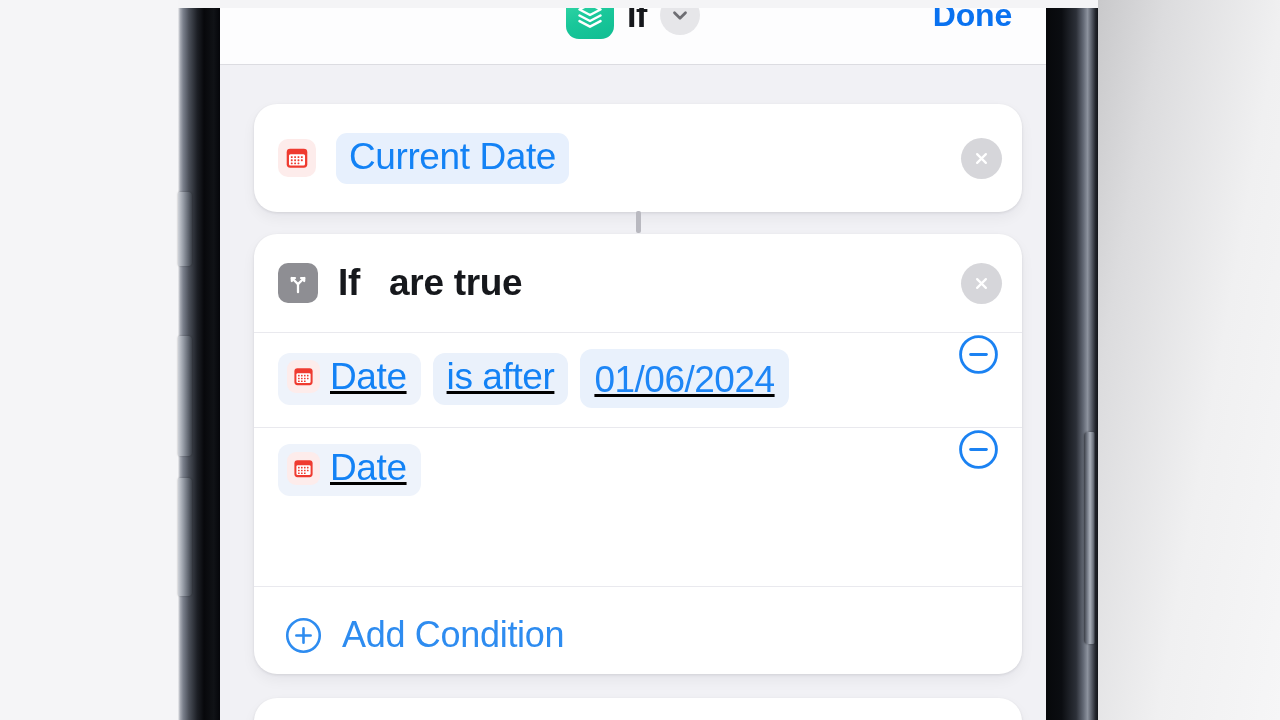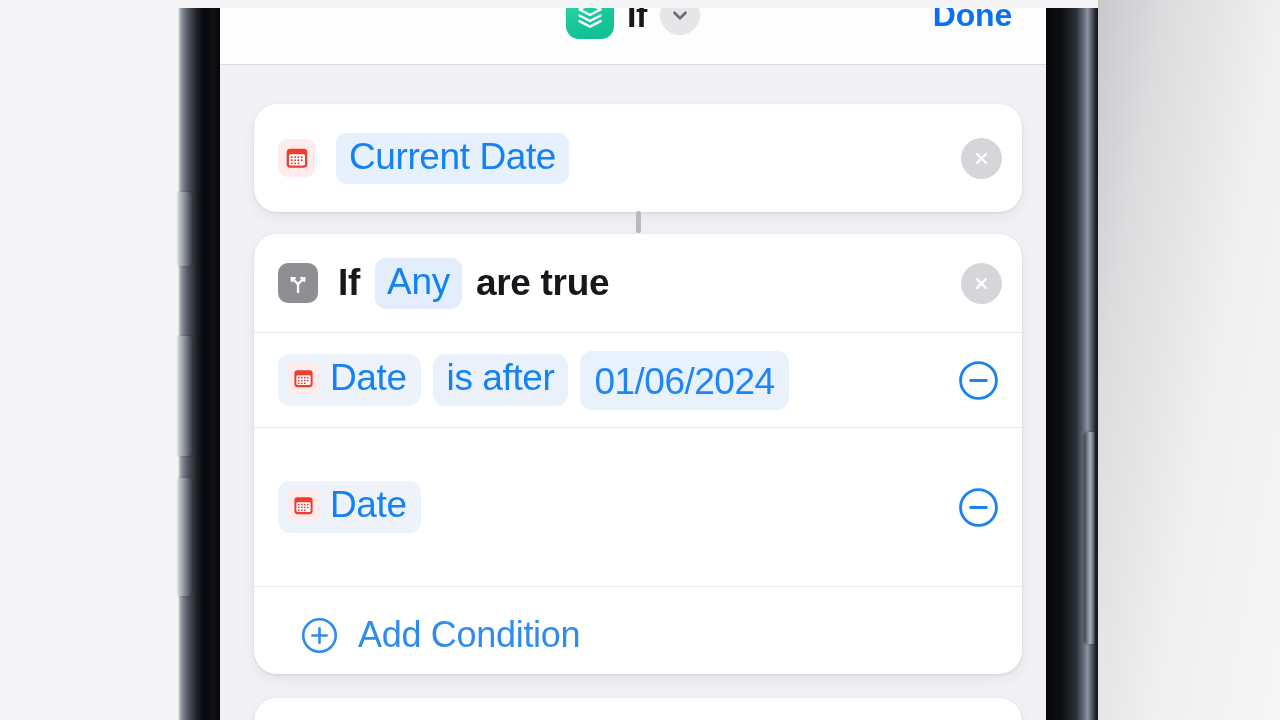--- a/index.html
+++ b/index.html
@@ -233,23 +233,24 @@
   }
 
   .divider {
     height: 1px;
     background: #e9e9ee;
     margin-left: 0;
   }
 
   .cond-row {
     display: flex;
-    align-items: center;
+    align-items: flex-start;
     padding: 0 22px 0 24px;
     min-height: 94px;
+    text-decoration: underline;
   }
   .cond-terms {
     display: flex;
     flex-wrap: wrap;
     align-items: center;
     gap: 10px 12px;
     flex: 1 1 auto;
     padding: 16px 0;
   }
   .token-field {
@@ -293,21 +294,21 @@
     width: 43px; height: 43px;
     flex: none;
     margin-left: 14px;
     display: flex; align-items: center; justify-content: center;
   }
 
   .add-row {
     display: flex;
     align-items: center;
     height: 96px;
-    padding-left: 46px;
+    padding-left: 30px;
     gap: 19px;
   }
   .add-label {
     font-size: 36px;
     color: #2e8cf0;
     letter-spacing: -0.3px;
   }
 
   
   .card-next { top: 632px; height: 90px; }
@@ -409,21 +410,20 @@
                 <path d="M17.7 7.4V10.2"></path>
             </svg>
           </div>
 
           <div style="width:20px;flex:none;"></div>
 
           <div class="if-word">If</div>
 
           <div style="width:15px;flex:none;"></div>
 
-          <div class="token-any">Any</div>
 
           <div style="width:14px;flex:none;"></div>
 
           <div class="are-true">are true</div>
 
           <div class="spacer"></div>
 
           <div class="x-circle">
             <svg width="21" height="21" viewBox="0 0 24 24" fill="none" stroke="#ffffff" stroke-width="2.6" stroke-linecap="round">
               <path d="M7 7 17 17M17 7 7 17"></path>

